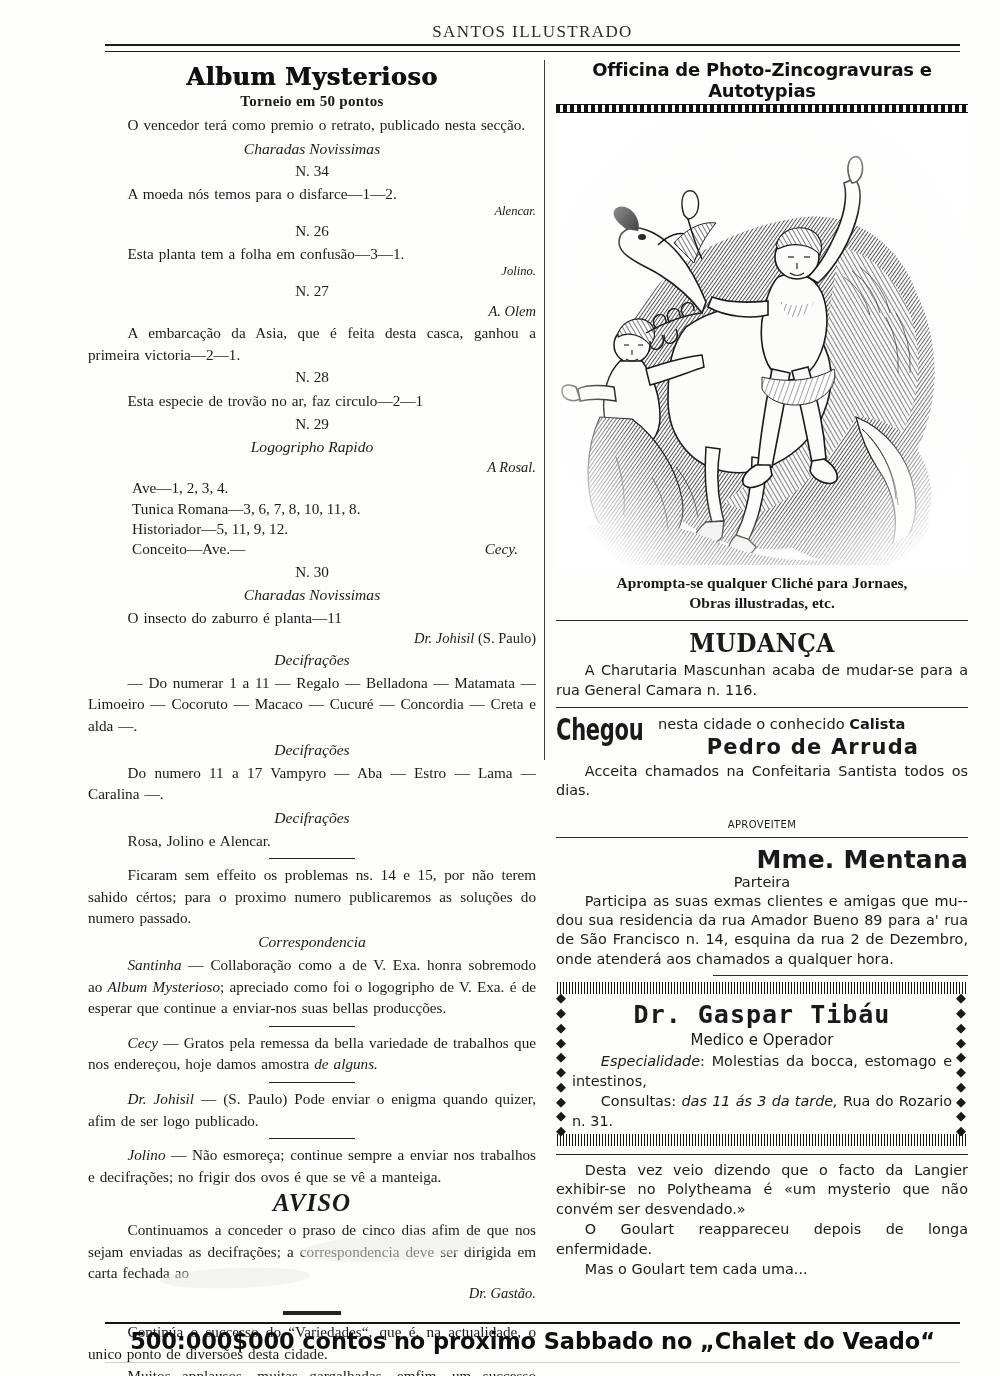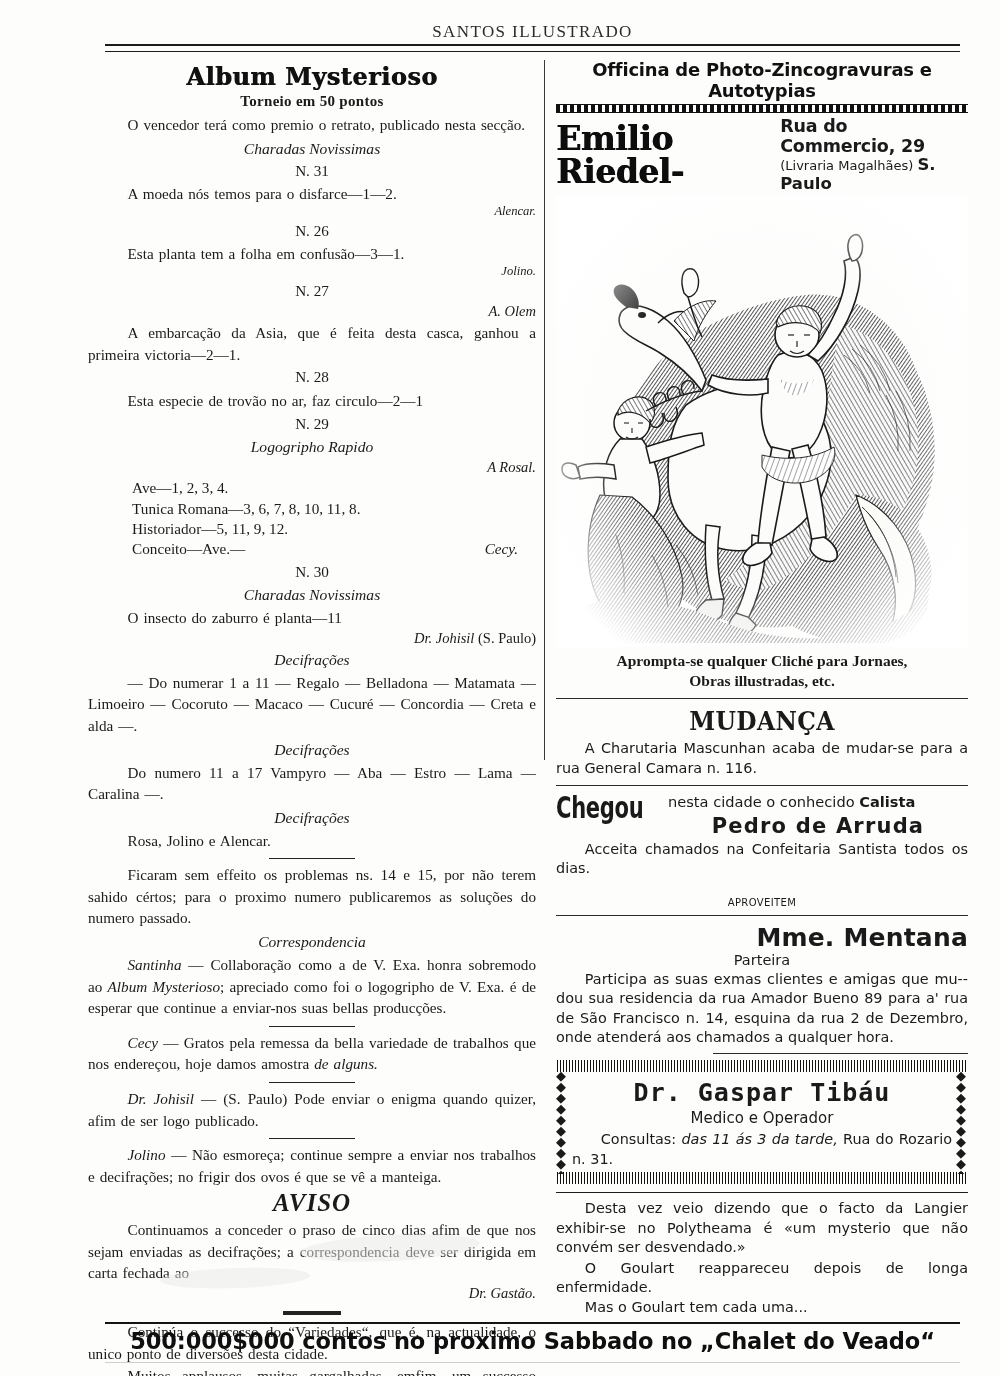--- a/index.html
+++ b/index.html
@@ -238,21 +238,21 @@
     font-family: "DejaVu Sans", sans-serif;
     font-size: 14.4px;
     line-height: 1.35;
     text-align: justify;
     text-indent: 2em;
     margin: 1px 0;
   }
   .chegou-row {
     display: flex;
     align-items: flex-start;
-    gap: 20px;
+    gap: 10px;
   }
   .chegou-word {
     font-family: "DejaVu Sans", sans-serif;
     font-weight: bold;
     font-size: 31px;
     line-height: 0.92;
     transform: scaleX(0.68);
     transform-origin: left top;
     letter-spacing: -0.5px;
     width: 92px;
@@ -396,21 +396,21 @@
   <div class="body-wrap">
 
     <div class="col-left">
 
       <div class="blk-title">Album Mysterioso</div>
       <div class="blk-sub">Torneio em 50 pontos</div>
       <p class="para">O vencedor terá como premio o retrato, publicado nesta secção.</p>
 
       <div class="ctr ital">Charadas Novissimas</div>
 
-      <div class="ctr">N. 31</div>
+      <div class="ctr">N. 34</div>
       <p class="para">A moeda nós temos para o disfarce—1—2.</p>
       <div class="sig">Alencar.</div>
 
       <div class="ctr">N. 26</div>
       <p class="para">Esta planta tem a folha em confusão—3—1.</p>
       <div class="sig">Jolino.</div>
 
       <div class="ctr">N. 27</div>
       <div class="sig-lg">A. Olem</div>
       <p class="para">A embarcação da Asia, que é feita desta casca, ganhou a primeira victoria—2—1.</p>
@@ -470,27 +470,20 @@
       <p class="para">Muitos applausos, muitas gargalhadas, emfim, um successo espantoso determinado pela presença de mulheres bonitas.</p>
     </div>
 
     <div class="col-divider"></div>
 
     <div class="col-right">
 
       <div>
         <div class="ad-officina">Officina de Photo-Zincogravuras e Autotypias</div>
         <div class="ad-beadrule"></div>
-        <div class="riedel-row">
-          <span class="riedel-name"><span>Emilio Riedel</span><span>-</span></span>
-          <span class="riedel-addr">
-            <span class="l1" style="display:block">Rua do Commercio, 29</span>
-            <span class="l2" style="display:block"><span>(Livraria Magalhães)</span> <b>S. Paulo</b></span>
-          </span>
-        </div>
 
         <div class="illus">
           <svg viewBox="0 0 412 452" width="412" height="452" aria-hidden="true">
             <defs>
               <pattern id="hatch" width="3" height="3" patternUnits="userSpaceOnUse" patternTransform="rotate(35)">
                 <rect width="3" height="3" fill="#ffffff"></rect>
                 <line x1="0" y1="0" x2="0" y2="3" stroke="#1b1b1b" stroke-width="1.5"></line>
               </pattern>
               <pattern id="hatch2" width="4" height="4" patternUnits="userSpaceOnUse" patternTransform="rotate(-30)">
                 <rect width="4" height="4" fill="#ffffff"></rect>
@@ -667,20 +660,21 @@
             <span>◆</span>
             <span>◆</span>
             <span>◆</span>
             <span>◆</span>
             <span>◆</span>
             <span>◆</span>
             <span>◆</span>
         </div>
         <div class="gaspar">Dr. Gaspar Tibáu</div>
         <div class="medico">Medico e Operador</div>
+        <p class="rp"><i>Especialidade</i><span>: Molestias da bocca, estomago e intestinos,</span></p>
         <p class="rp"><span>Consultas: </span><i>das 11 ás 3 da tarde,</i><span> Rua do Rozario n. 31.</span></p>
       </div>
 
       <div class="hr-full-b"></div>
 
       <div>
         <p class="rp">Desta vez veio dizendo que o facto da Langier exhibir-se no Polytheama é «um mysterio que não convém ser desvendado.»</p>
         <p class="rp">O Goulart reappareceu depois de longa enfermidade.</p>
         <p class="rp">Mas o Goulart tem cada uma...</p>
       </div>

